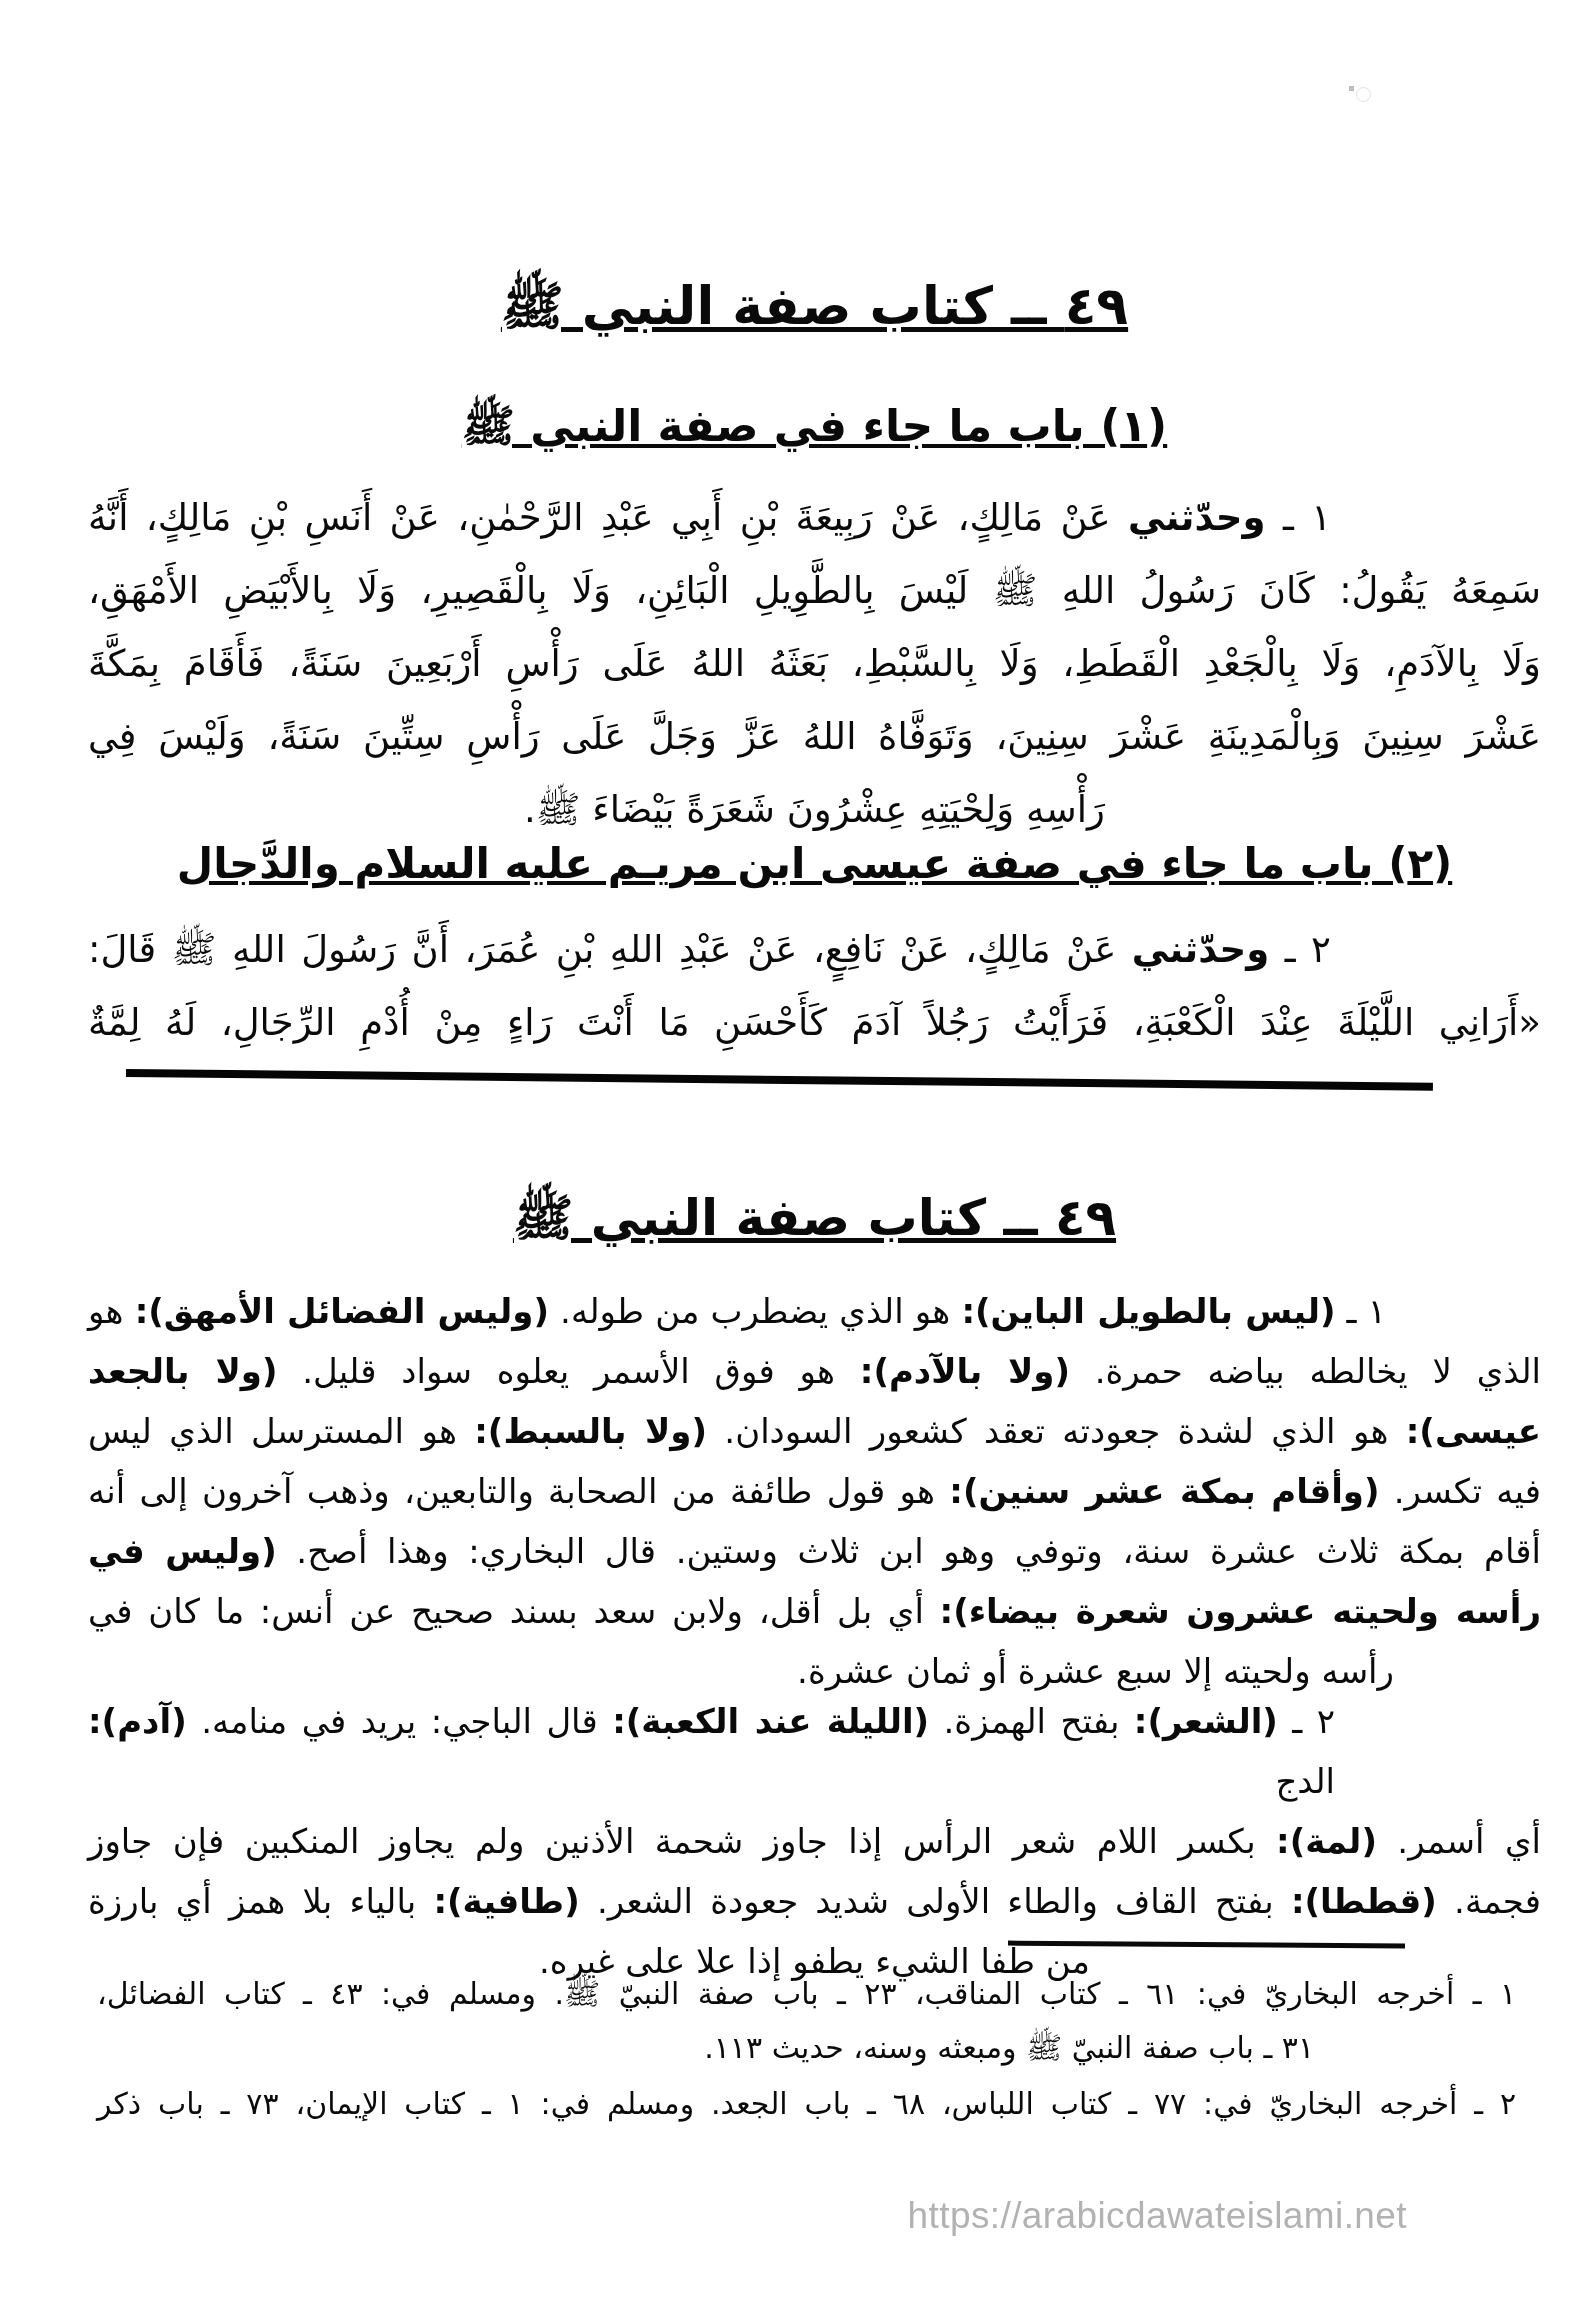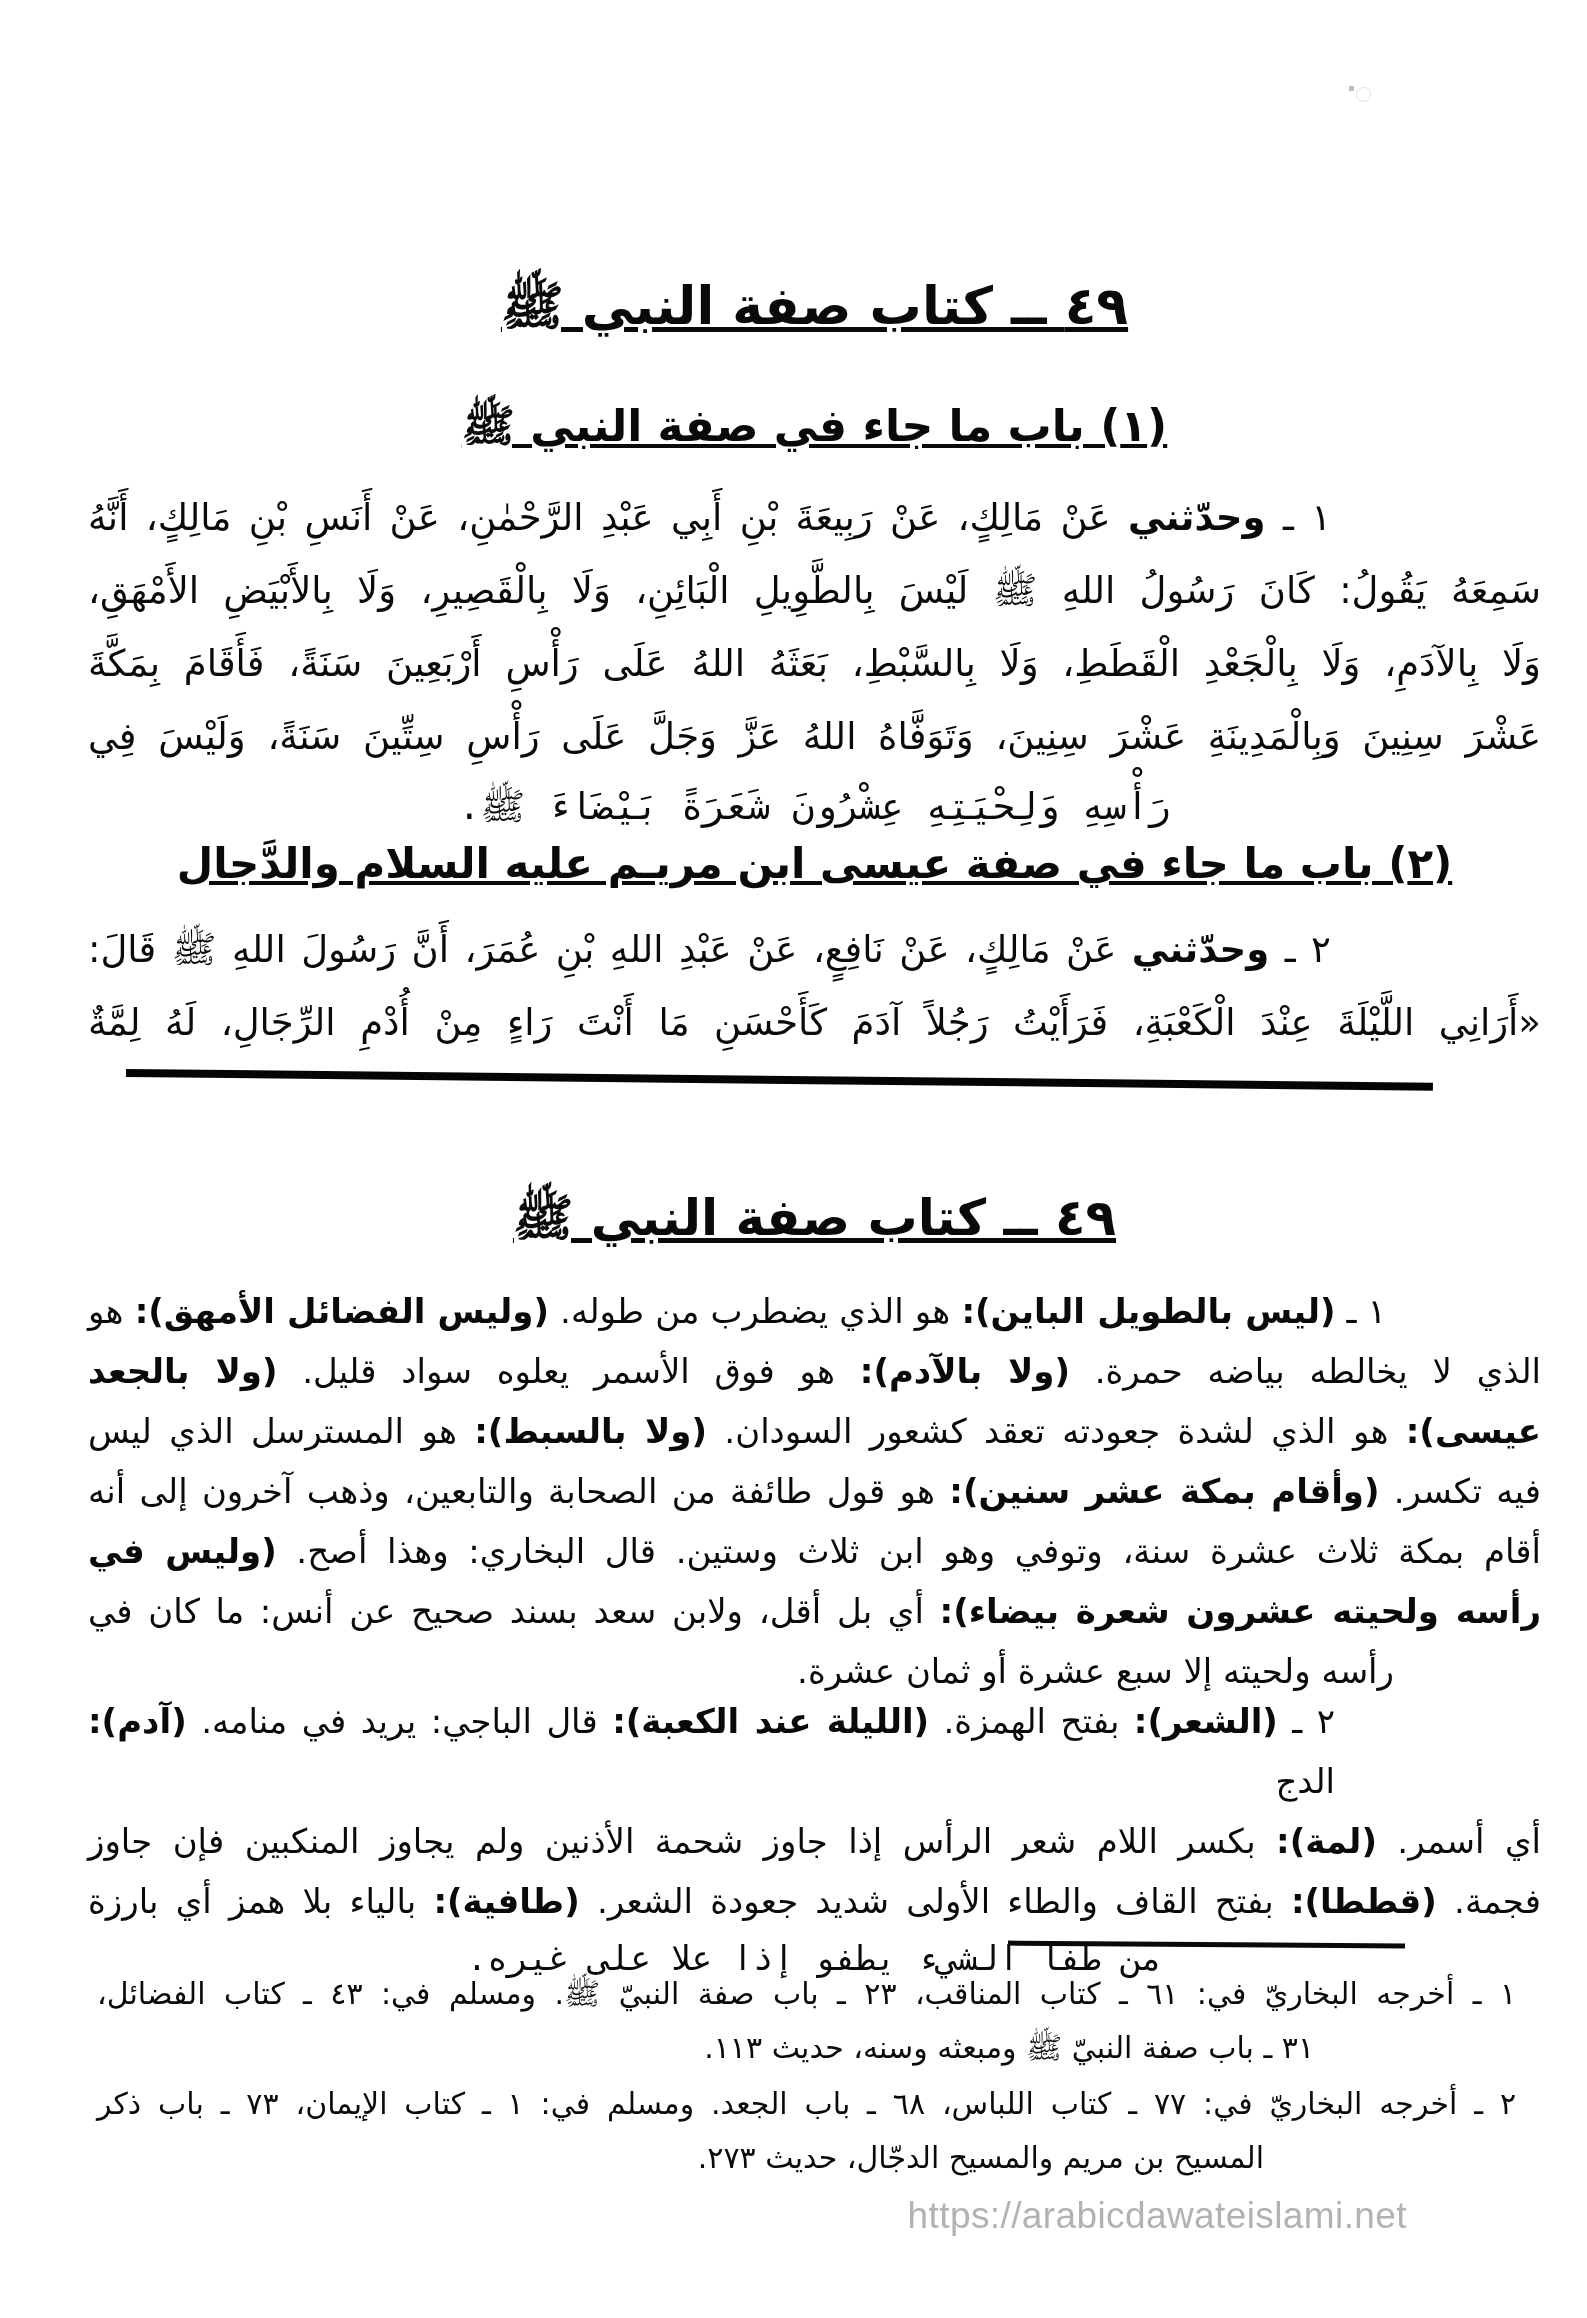--- a/index.html
+++ b/index.html
@@ -22,21 +22,21 @@
   .matn.h1{top:481px;}
   .matn.h2{top:913px;}
   .commentary{font-size:34px;line-height:60px;}
   .commentary.c1{top:1281px;}
   .commentary.c2{top:1691px;}
   .footnote{font-size:30px;line-height:54px;left:97px;right:71px;}
   .footnote.fn1{top:1967px;}
   .footnote.fn2{top:2077px;}
   .tl{white-space:normal;}
   .al-justify{text-align:justify;text-align-last:justify;}
-  .al-center{text-align:center;text-align-last:center;font-family:Liberation Mono, monospace;}
+  .al-center{text-align:center;text-align-last:center;}
   .al-right{text-align:right;text-align-last:right;}
   .b{font-weight:bold;}
   .divider-main{
     position:absolute;top:1069px;left:126px;width:1307px;height:7.6px;
     background:#050505;transform:rotate(0.6deg);transform-origin:left center;
   }
   .divider-footnote{
     position:absolute;top:1942px;left:1008px;width:397px;height:5px;
     background:#0a0a0a;transform:rotate(0.4deg);
   }
@@ -103,19 +103,18 @@
 
   <div class="divider-footnote"></div>
 
   <div class="abs footnote fn1">
       <div class="tl al-justify"><span>١ ـ أخرجه البخاريّ في: ٦١ ـ كتاب المناقب، ٢٣ ـ باب صفة النبيّ ﷺ. ومسلم في: ٤٣ ـ كتاب الفضائل،</span></div>
       <div class="tl al-right" style="padding-right: 202px;"><span>٣١ ـ باب صفة النبيّ ﷺ ومبعثه وسنه، حديث ١١٣.</span></div>
     </div>
 
   <div class="abs footnote fn2">
       <div class="tl al-justify"><span>٢ ـ أخرجه البخاريّ في: ٧٧ ـ كتاب اللباس، ٦٨ ـ باب الجعد. ومسلم في: ١ ـ كتاب الإيمان، ٧٣ ـ باب ذكر</span></div>
-      <div class="tl al-right" style="padding-right: 252px;"><span>المسيح بن مريم والمسيح الدجّال، حديث ٢٧٣.</span></div>
     </div>
 
   <div class="watermark">https://arabicdawateislami.net</div>
 
 </div>
 
 
 </body></html>

